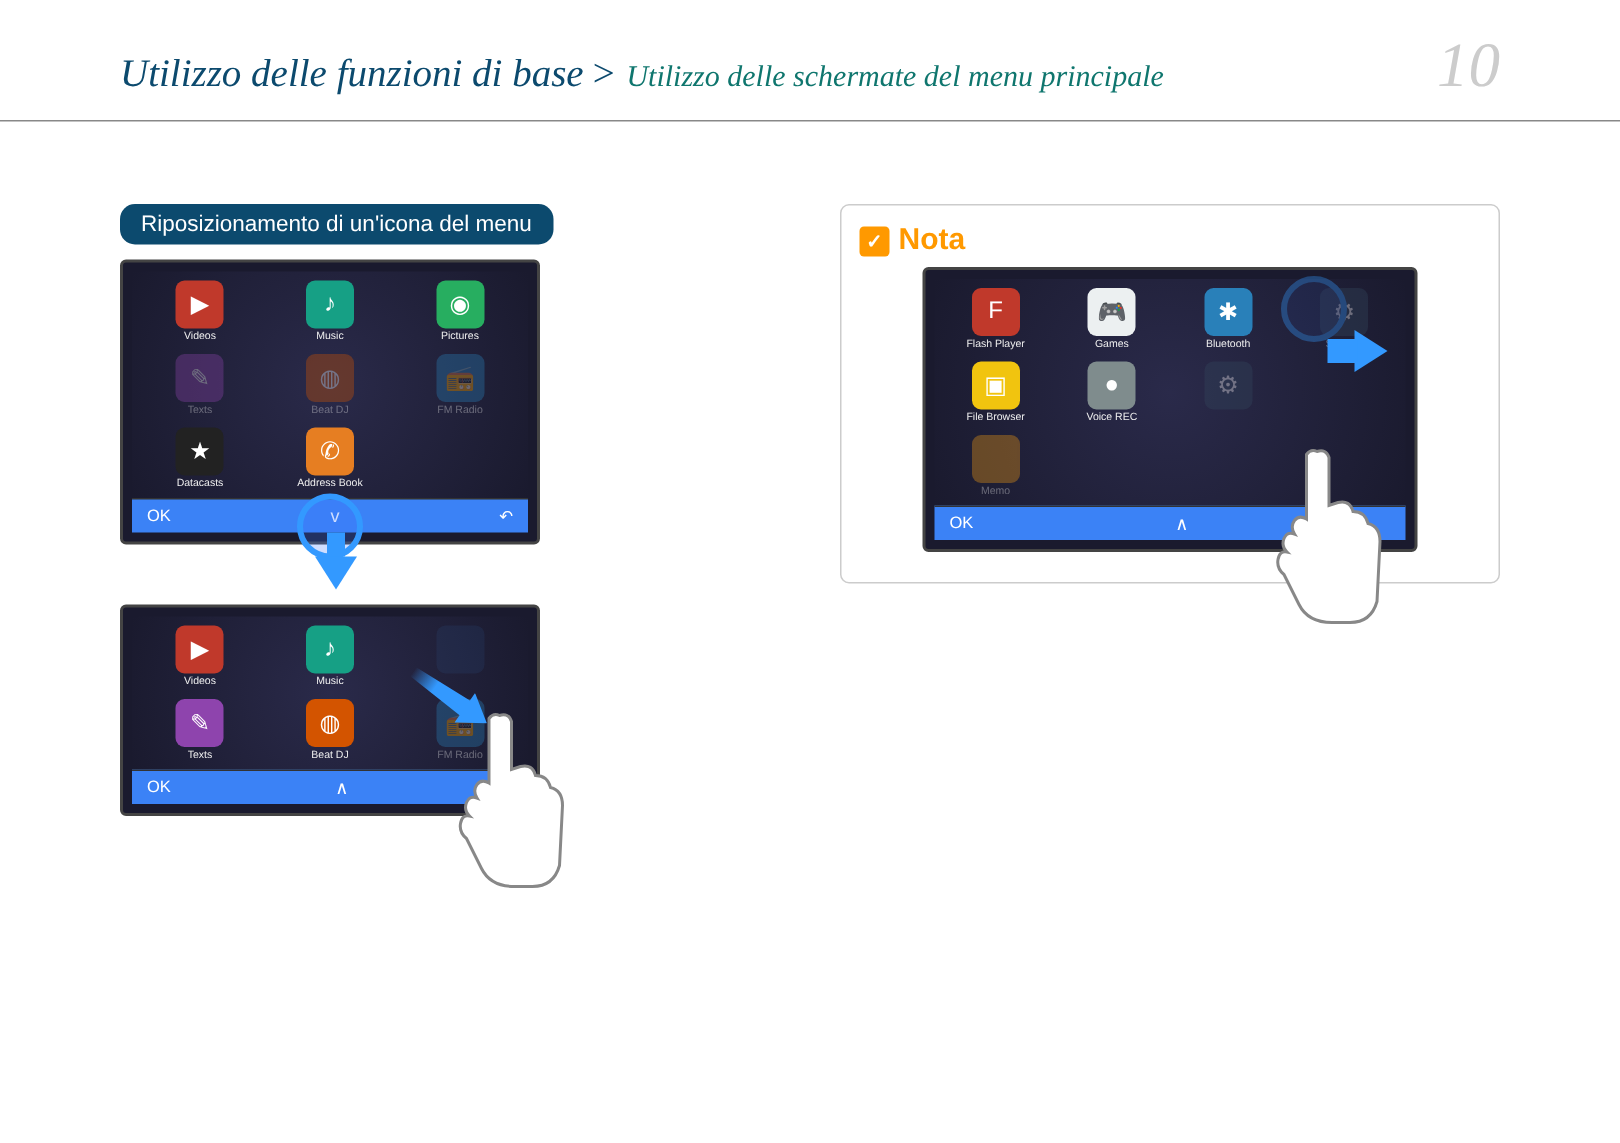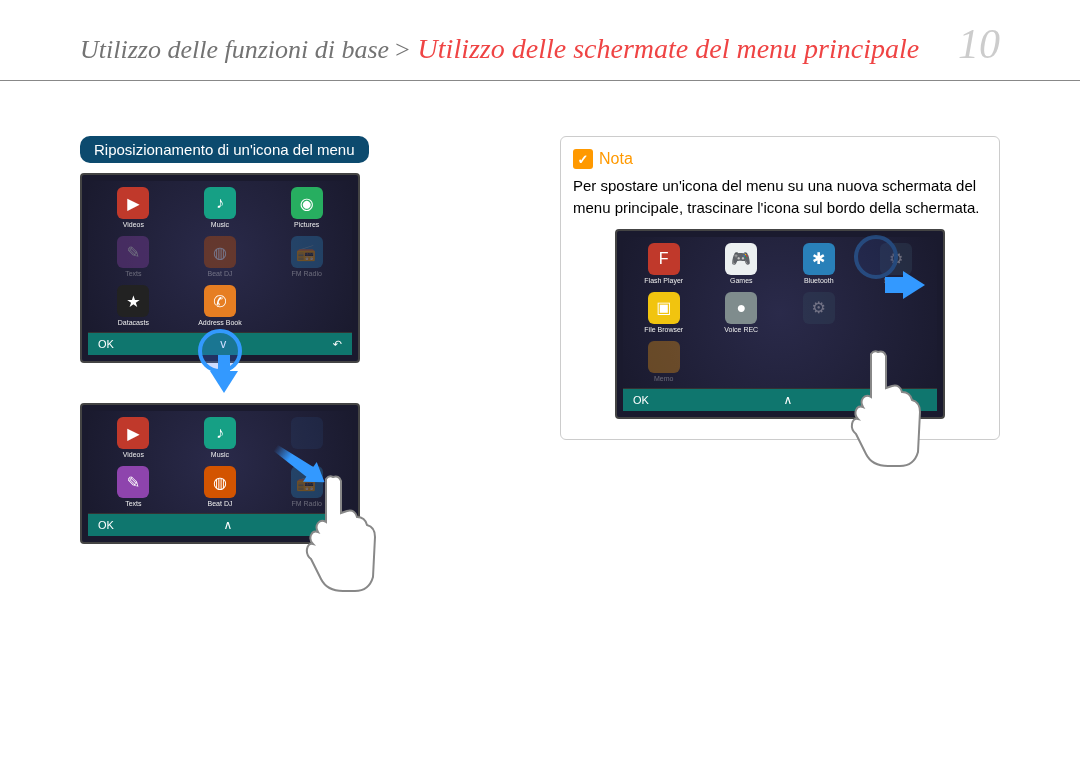--- a/index.html
+++ b/index.html
@@ -14,29 +14,29 @@
   .header {
     padding: 20px 80px 12px 80px;
     border-bottom: 1px solid #888;
     display: flex;
     justify-content: space-between;
     align-items: baseline;
   }
   .breadcrumb-main {
     font-family: Georgia, 'Times New Roman', serif;
     font-style: italic;
-    color: #737373;
+    color: #0c4a6e;
     font-size: 26px;
     font-weight: 500;
   }
   .breadcrumb-sub {
     font-family: Georgia, 'Times New Roman', serif;
     font-style: italic;
-    color: #ef4444;
-    font-size: 28px;
+    color: #0f766e;
+    font-size: 20px;
   }
   .page-number {
     font-family: Georgia, 'Times New Roman', serif;
     font-style: italic;
     color: #ccc;
     font-size: 42px;
     font-weight: 300;
   }
   .content {
     display: flex;
@@ -77,22 +77,22 @@
     border-radius: 3px;
     display: flex;
     align-items: center;
     justify-content: center;
     color: #fff;
     font-size: 13px;
     font-weight: bold;
   }
   .note-label {
     color: #ff9900;
-    font-weight: normal;
-    font-size: 16px;
+    font-weight: bold;
+    font-size: 20px;
   }
   .note-text {
     font-size: 15px;
     line-height: 1.45;
     margin-bottom: 10px;
   }
   .device-screen {
     width: 280px;
     background: #1a1a2e;
     border: 2px solid #444;
@@ -128,21 +128,21 @@
   .app-icon .lbl {
     color: #eee;
     font-size: 7px;
     text-align: center;
   }
   .bottom-bar {
     display: flex;
     justify-content: space-between;
     align-items: center;
     padding: 4px 10px;
-    background: #0f766e;
+    background: #3b82f6;
     color: #fff;
     font-size: 11px;
     border-top: 1px solid #333;
   }
   .bottom-bar .mid { font-size: 12px; }
   .arrow-down {
     width: 0; height: 0;
     border-left: 14px solid transparent;
     border-right: 14px solid transparent;
     border-top: 22px solid #3399ff;
@@ -309,21 +309,20 @@
       </div>
     </div>
   </div>
 
   <div class="col">
     <div class="note-box">
       <div class="note-head">
         <div class="note-icon">✓</div>
         <div class="note-label">Nota</div>
       </div>
-      <p class="note-text">Per spostare un'icona del menu su una nuova schermata del menu principale, trascinare l'icona sul bordo della schermata.</p>
 
       <div class="note-device-wrap">
         <div class="device-screen wide">
           <div class="icon-grid g3" style="grid-template-columns: repeat(4, 1fr);">
             <div class="app-icon">
                 <div class="glyph g-flash">F</div>
                 <div class="lbl">Flash Player</div>
               </div>
             <div class="app-icon">
                 <div class="glyph g-games">🎮</div>

